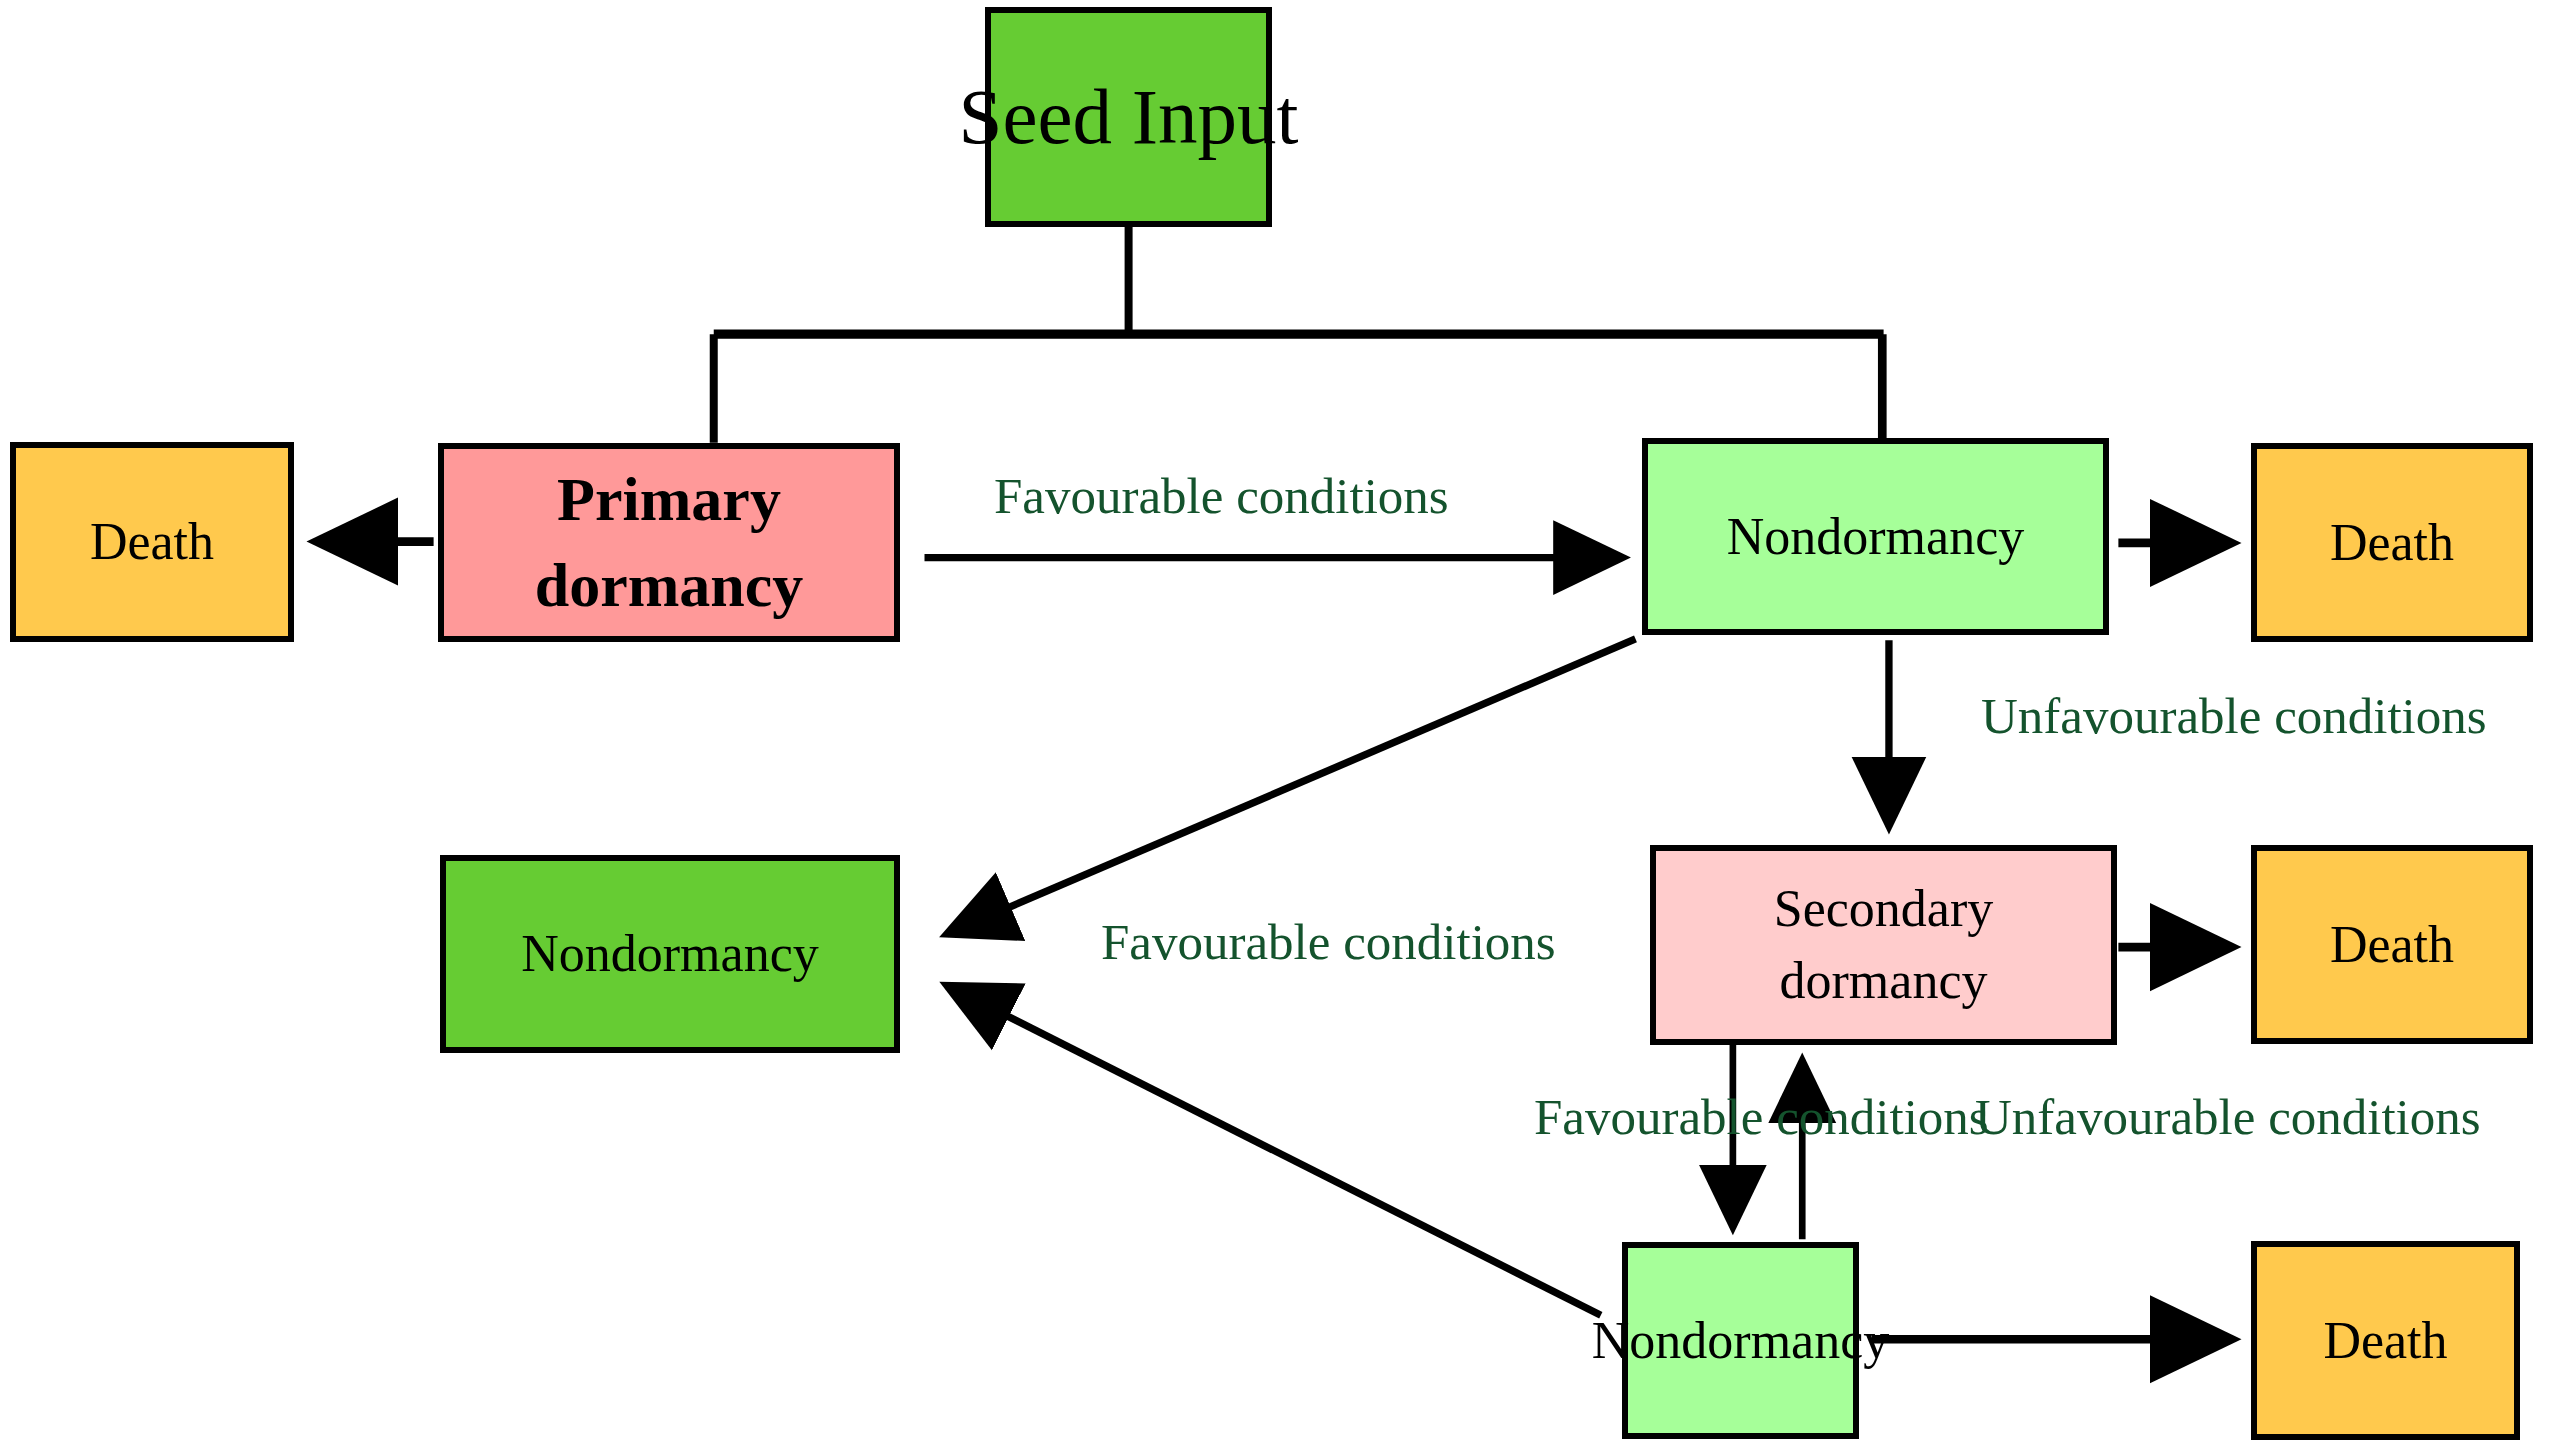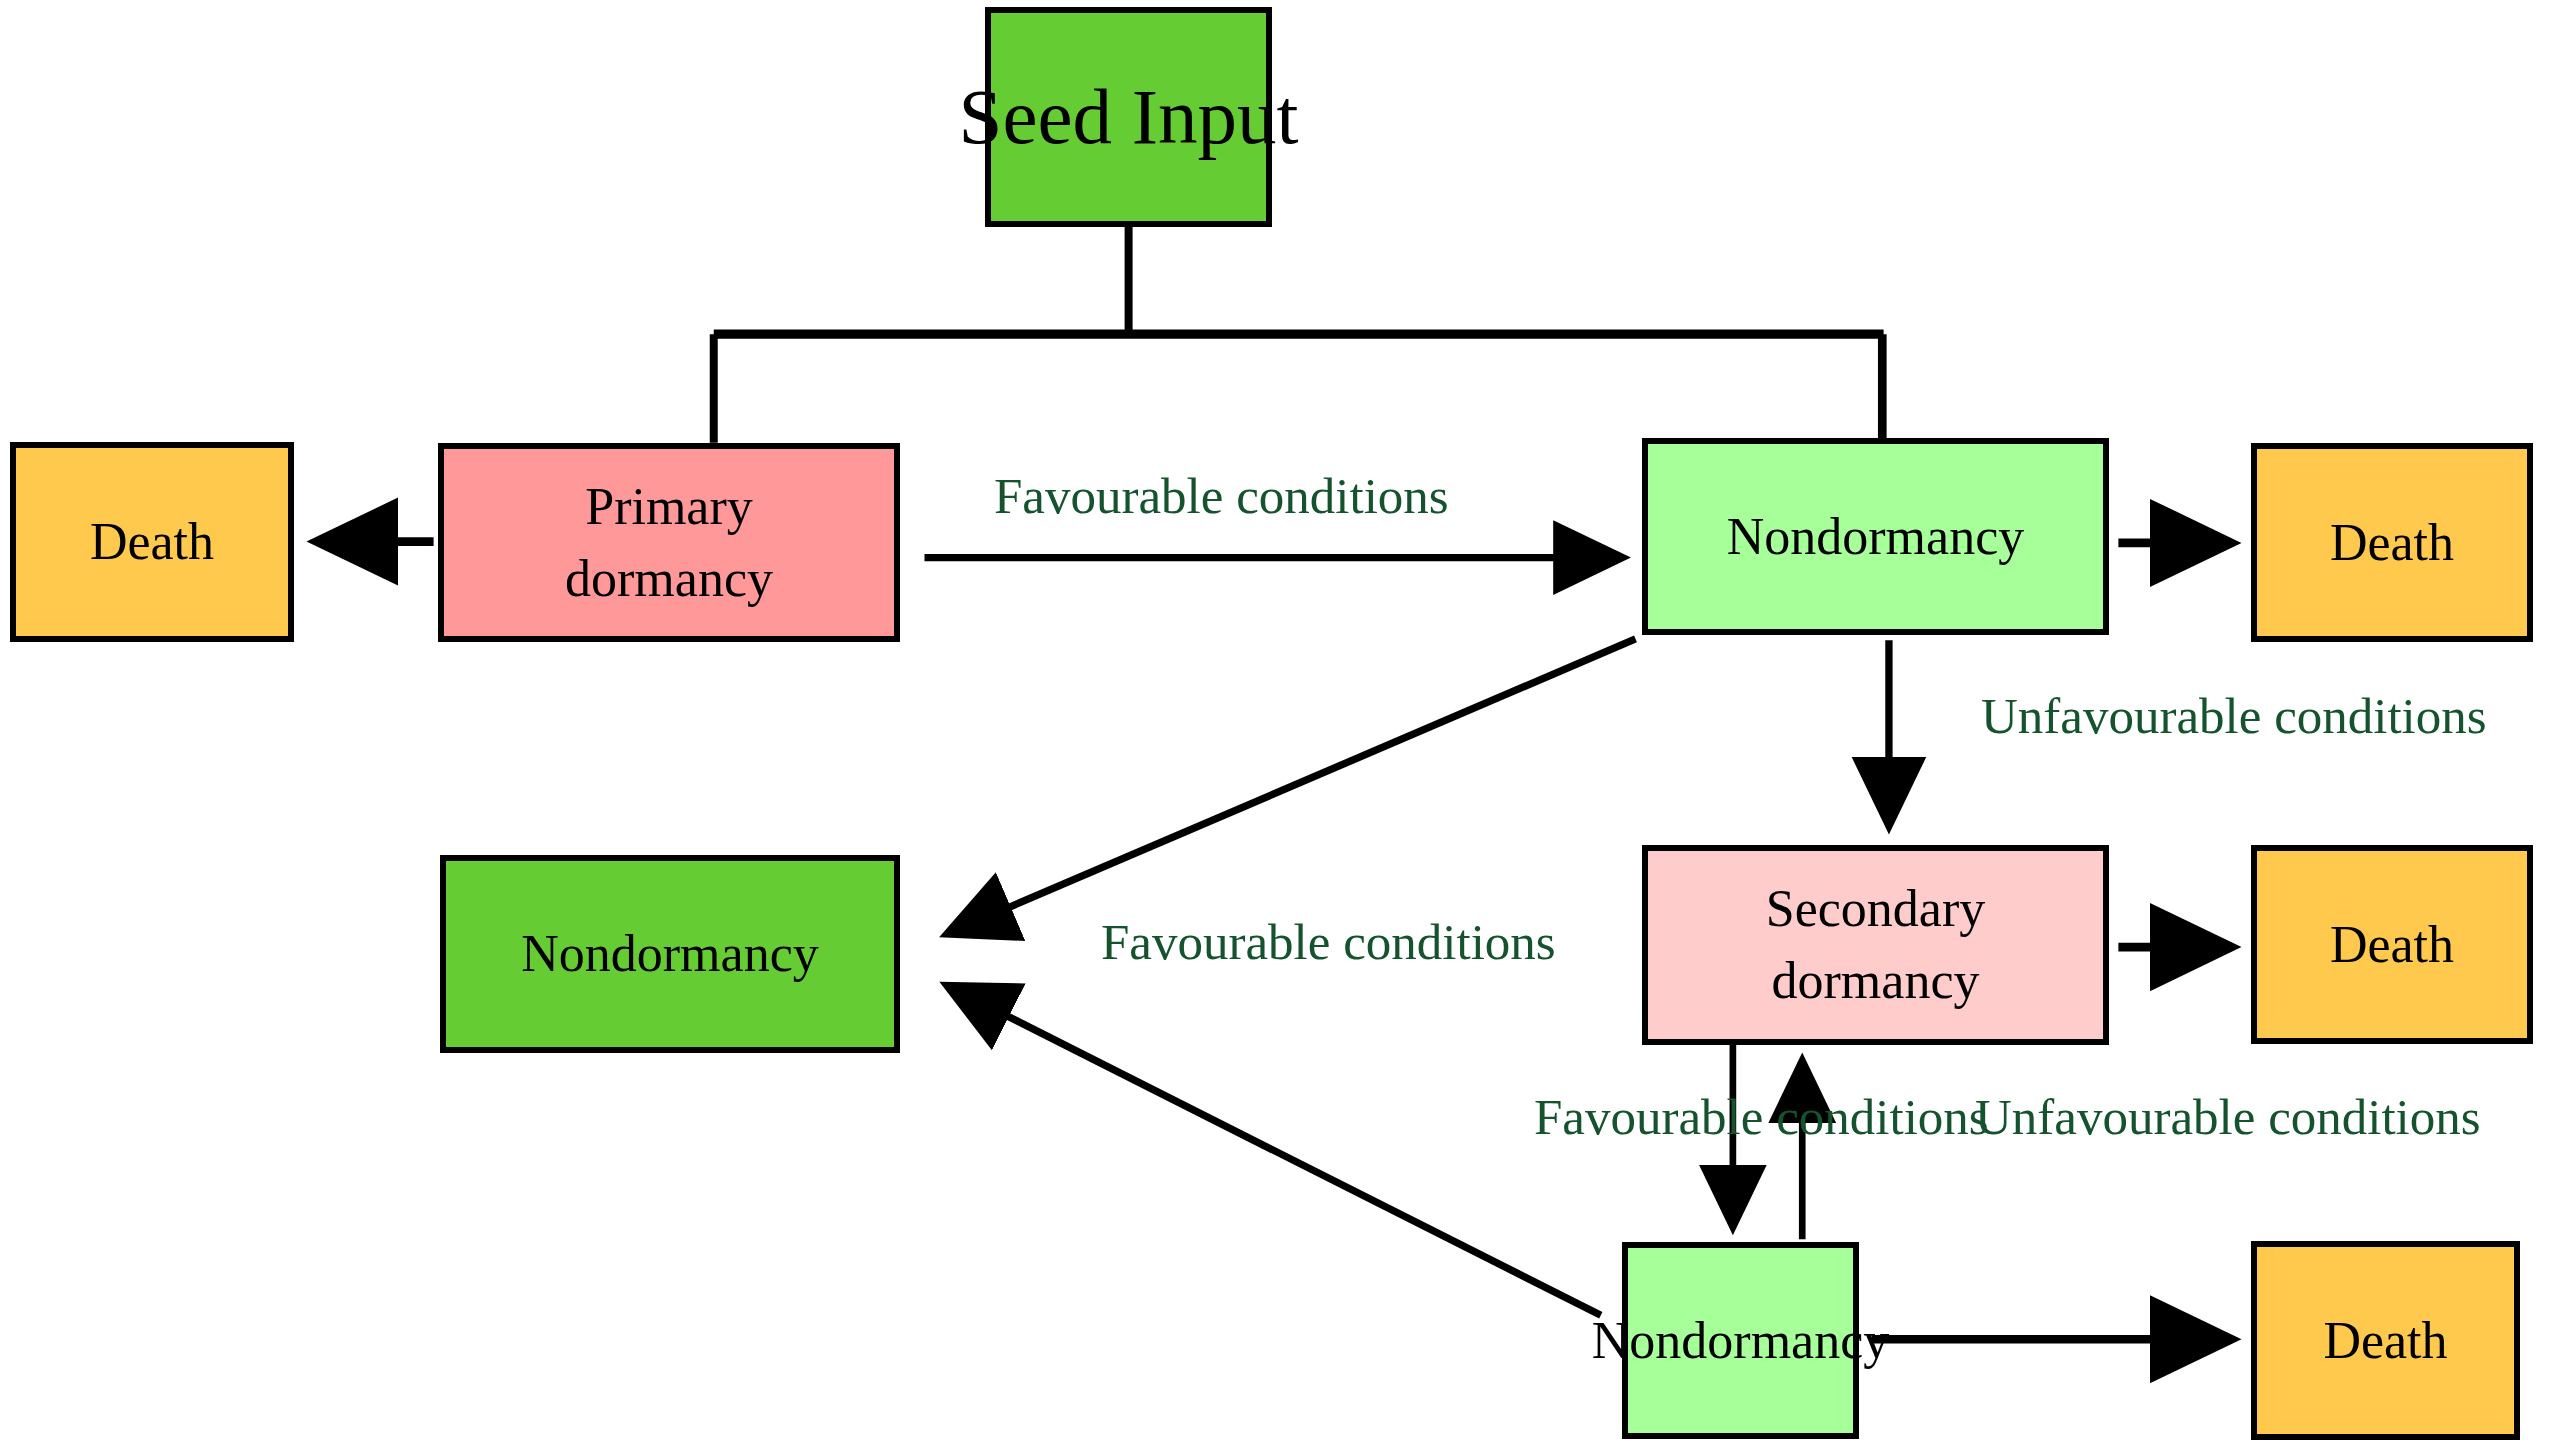--- a/index.html
+++ b/index.html
@@ -34,21 +34,21 @@
     justify-content: center;
     text-align: center;
     color: #000000;
     line-height: 1.38;
     z-index: 3;
   }
   .node .ln { display: block; white-space: nowrap; }
 
   
   #node-seed-input      { left: 985px; top: 6.7px;   width: 287px;  height: 220px;  font-size: 79px; }
-  #node-primary-dormancy{ left: 438px;  top: 443px;  width: 462px;  height: 199px;  font-size: 52px; }
+  #node-primary-dormancy{ left: 438px;  top: 443px;  width: 462px;  height: 199px;  font-size: 62px; font-weight: bold; }
   #node-death-left      { left: 10px;   top: 442px;  width: 284px;  height: 200px;  font-size: 52px; }
   #node-nondormancy-top { left: 1642px; top: 438px;  width: 467px;  height: 197px;  font-size: 52px; }
   #node-death-topright  { left: 2251px; top: 443px;  width: 282px;  height: 199px;  font-size: 52px; }
   #node-germination     { left: 440px;  top: 855px; width: 460px;  height: 198px;  font-size: 52px; }
   #node-secondary-dormancy { left: 1642px; top: 845px; width: 467px; height: 200px; font-size: 52px; }
   #node-death-midright  { left: 2251px; top: 845px; width: 282px;  height: 199px;  font-size: 52px; }
   #node-nondormancy-bottom { left: 1622px; top: 1242px; width: 237px; height: 197px; font-size: 52px; }
   #node-death-bottomright  { left: 2251px; top: 1241px; width: 269px; height: 199px; font-size: 52px; }
 
   .edge-label {
@@ -147,21 +147,21 @@
   </div>
 
   <div class="node" id="node-death-topright" style="background:#FFC94D;">
     <span class="ln">Death</span>
   </div>
 
   <div class="node" id="node-germination" style="background:#66CC33;">
     <span class="ln">Nondormancy</span>
   </div>
 
-  <div class="node" id="node-secondary-dormancy" style="background:#FFCCCC;">
+  <div class="node" id="node-secondary-dormancy" style="background:#FFCCCC;margin-left:8px;">
     <span class="ln">Secondary</span>
     <span class="ln">dormancy</span>
   </div>
 
   <div class="node" id="node-death-midright" style="background:#FFC94D;">
     <span class="ln">Death</span>
   </div>
 
   <div class="node" id="node-nondormancy-bottom" style="background:#A6FF99;">
     <span class="ln">Nondormancy</span>

